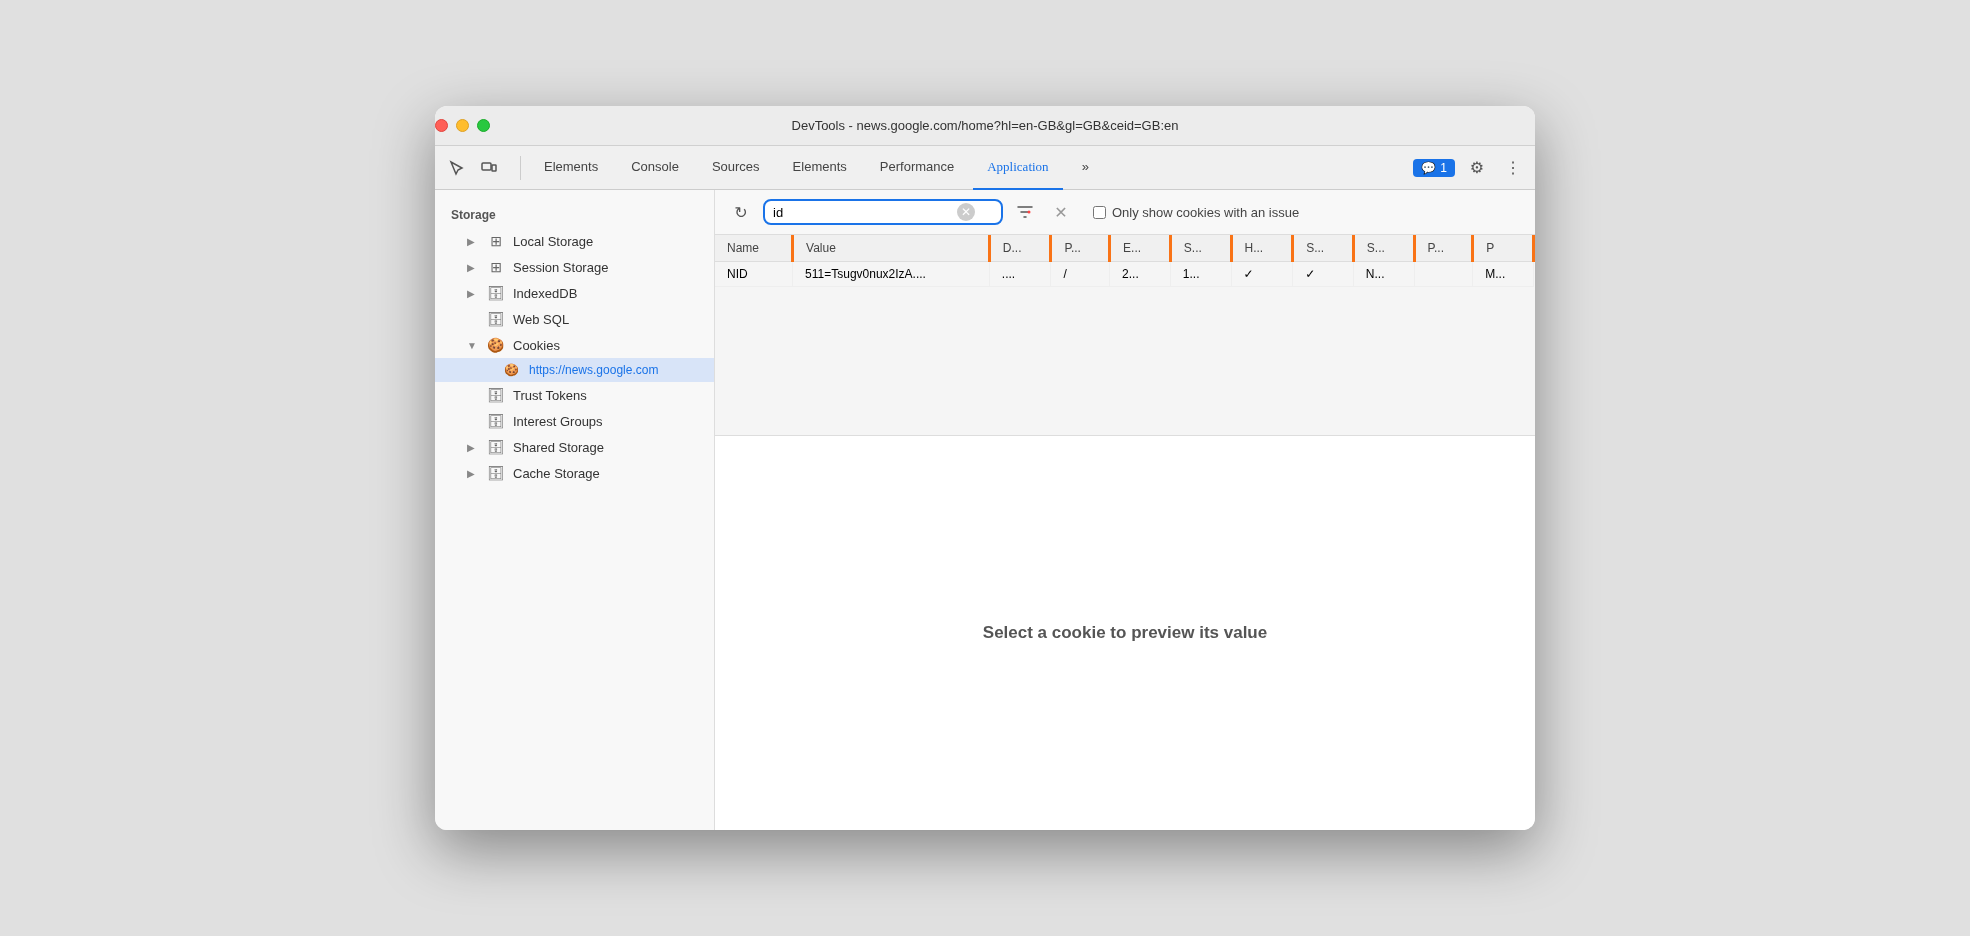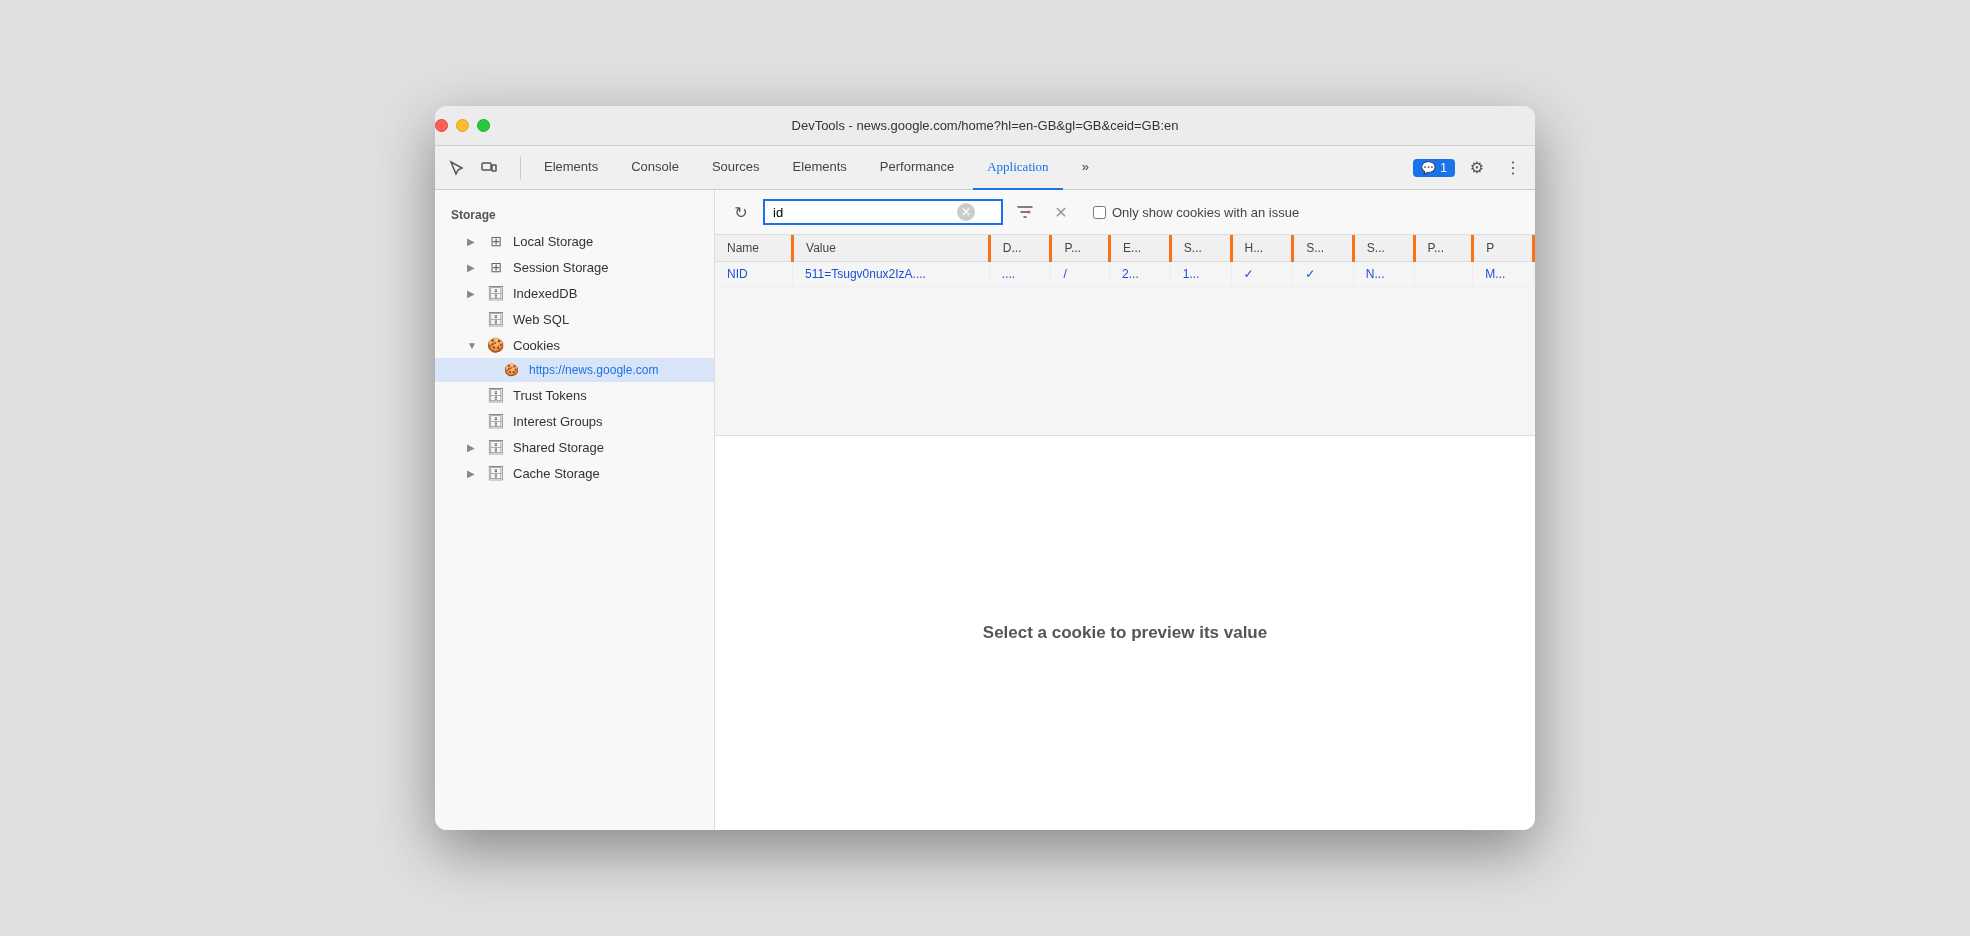--- a/index.html
+++ b/index.html
@@ -181,21 +181,21 @@
       justify-content: center;
       cursor: pointer;
       color: #555;
       font-size: 16px;
       border-radius: 4px;
     }
     .search-wrapper {
       display: flex;
       align-items: center;
       border: 2px solid #1a73e8;
-      border-radius: 0;
+      border-radius: 8px;
       background: white;
       padding: 2px 8px;
       gap: 4px;
       width: 240px;
     }
     .search-input {
       border: none;
       outline: none;
       font-size: 13px;
       width: 180px;
@@ -263,21 +263,21 @@
       font-size: 12px;
     }
     td {
       padding: 5px 12px;
       border-right: 1px solid #eee;
       border-bottom: 1px solid #eee;
       white-space: nowrap;
       overflow: hidden;
       text-overflow: ellipsis;
       max-width: 180px;
-      color: #1d4ed8;
+      color: #000000;
     }
     .preview-area {
       border-top: 1px solid #ddd;
       flex: 1;
       display: flex;
       align-items: center;
       justify-content: center;
       background: white;
       min-height: 200px;
     }

